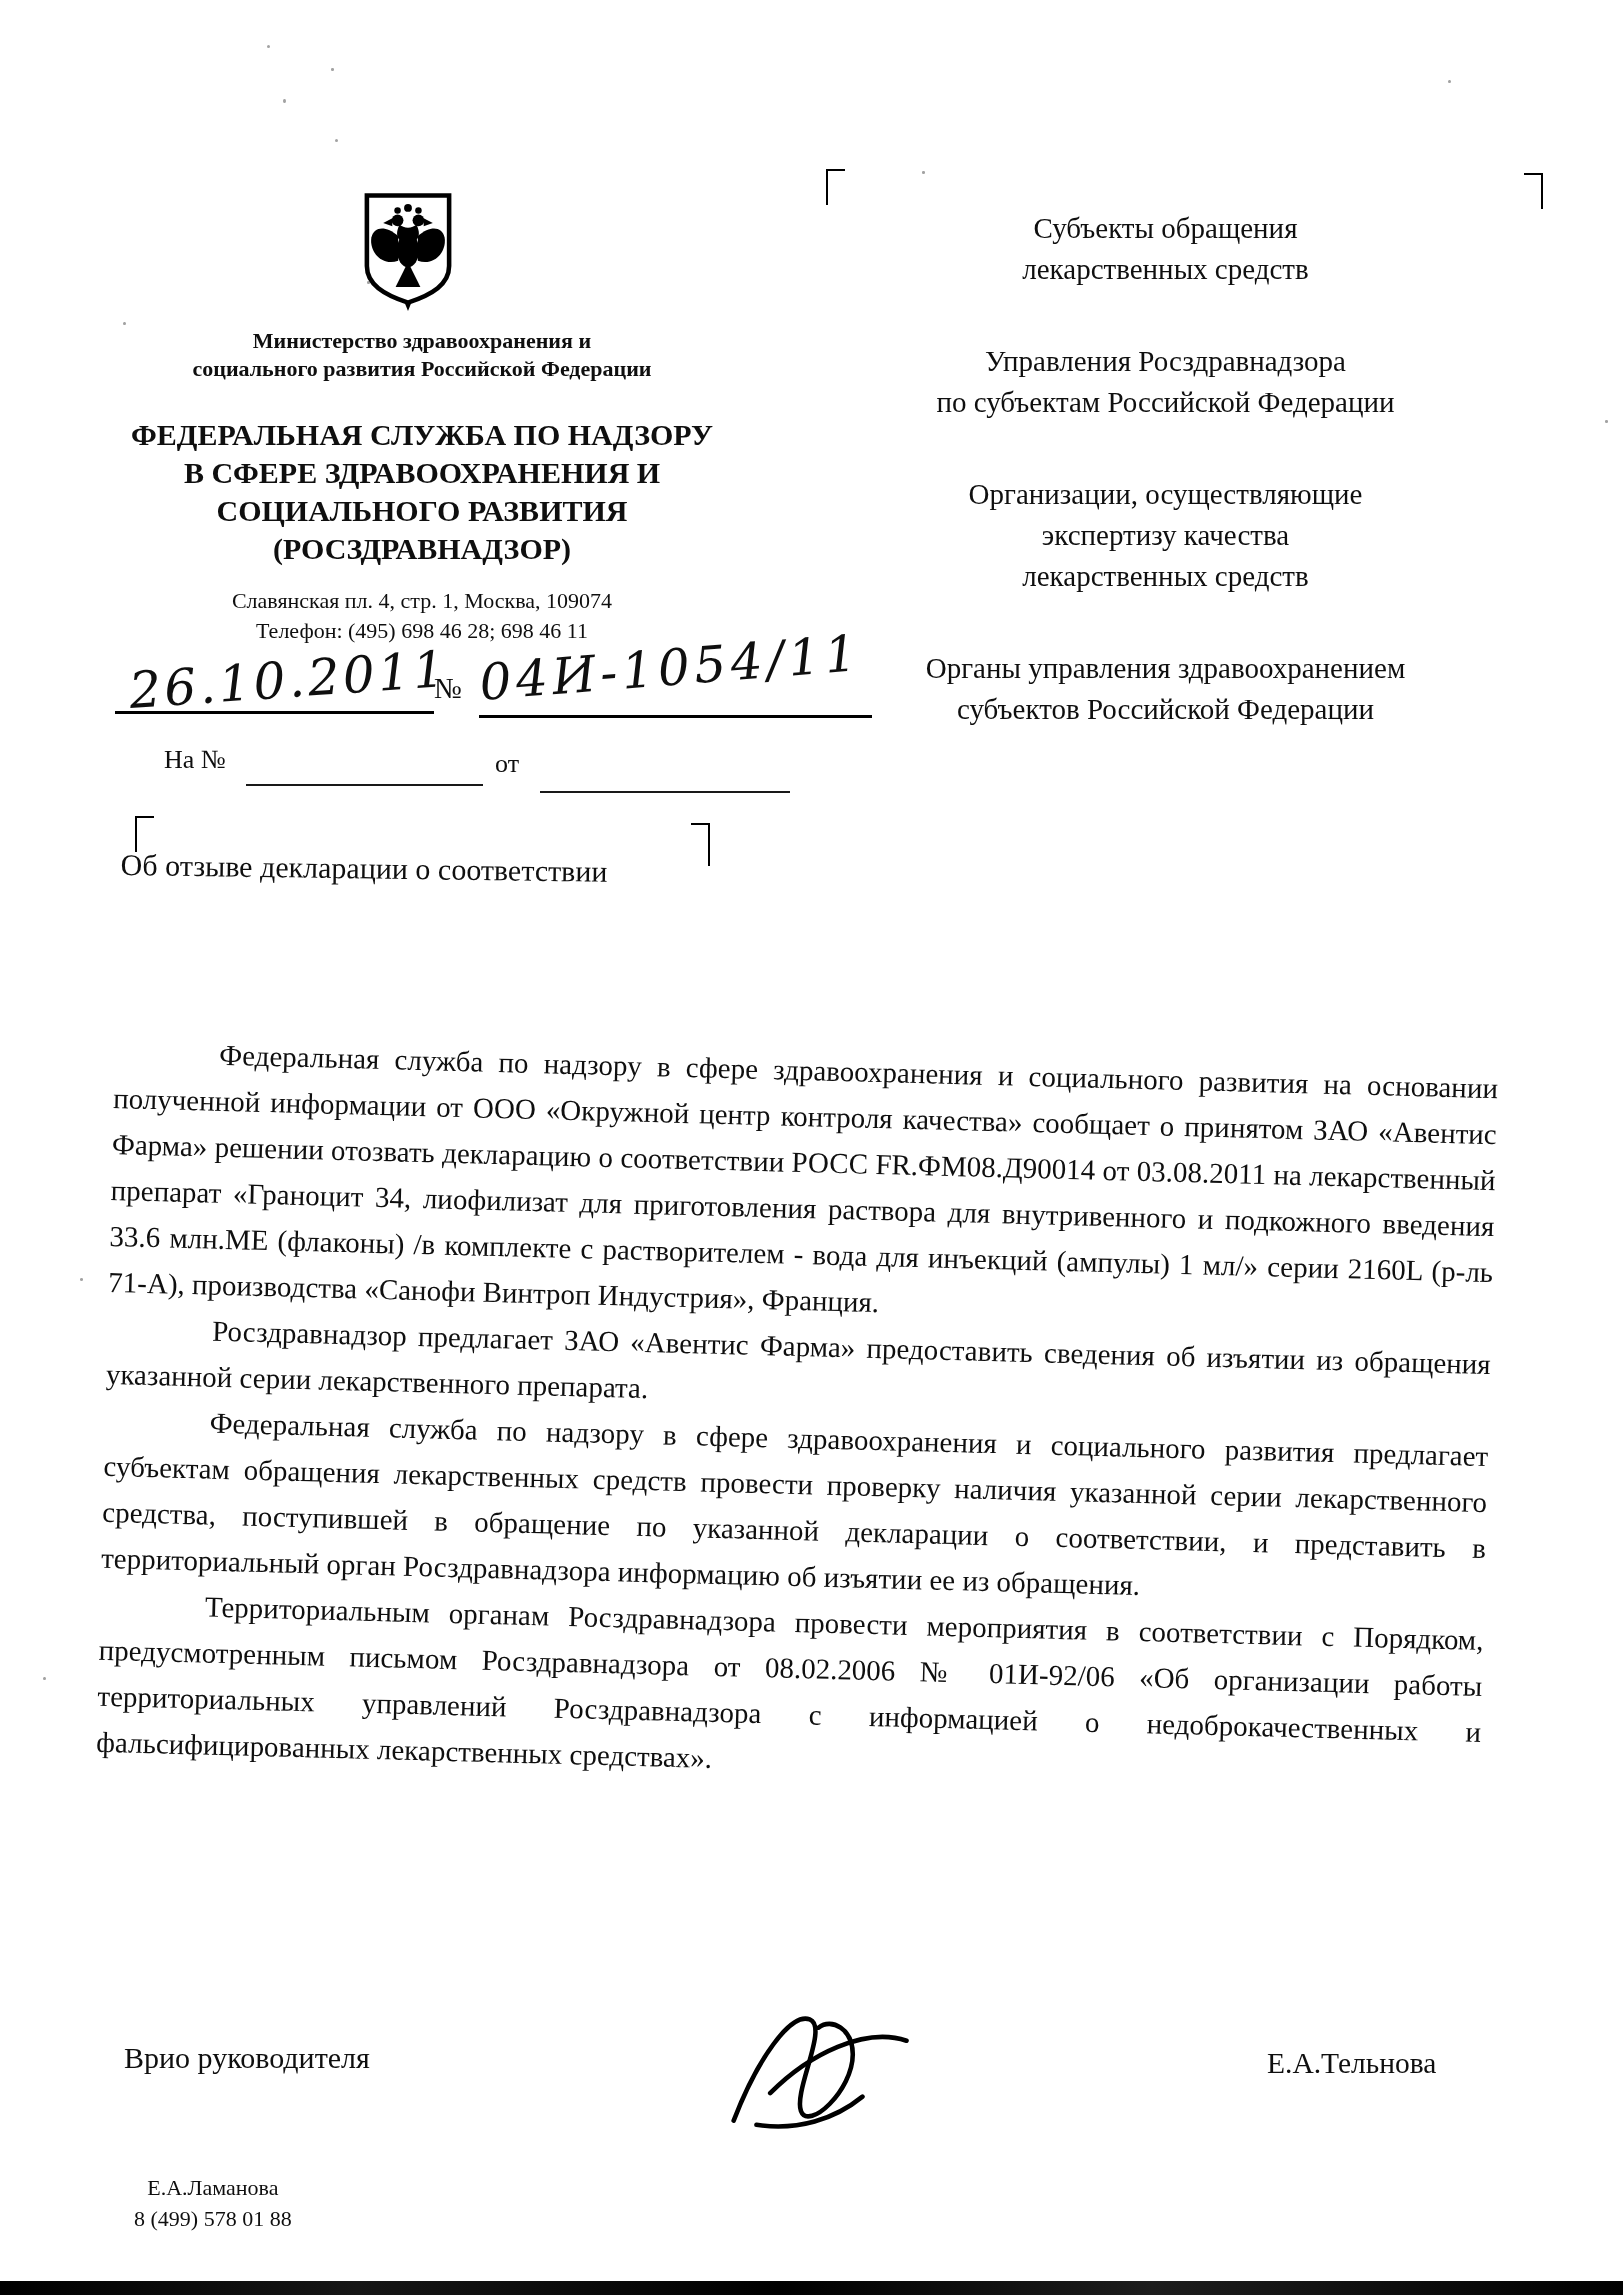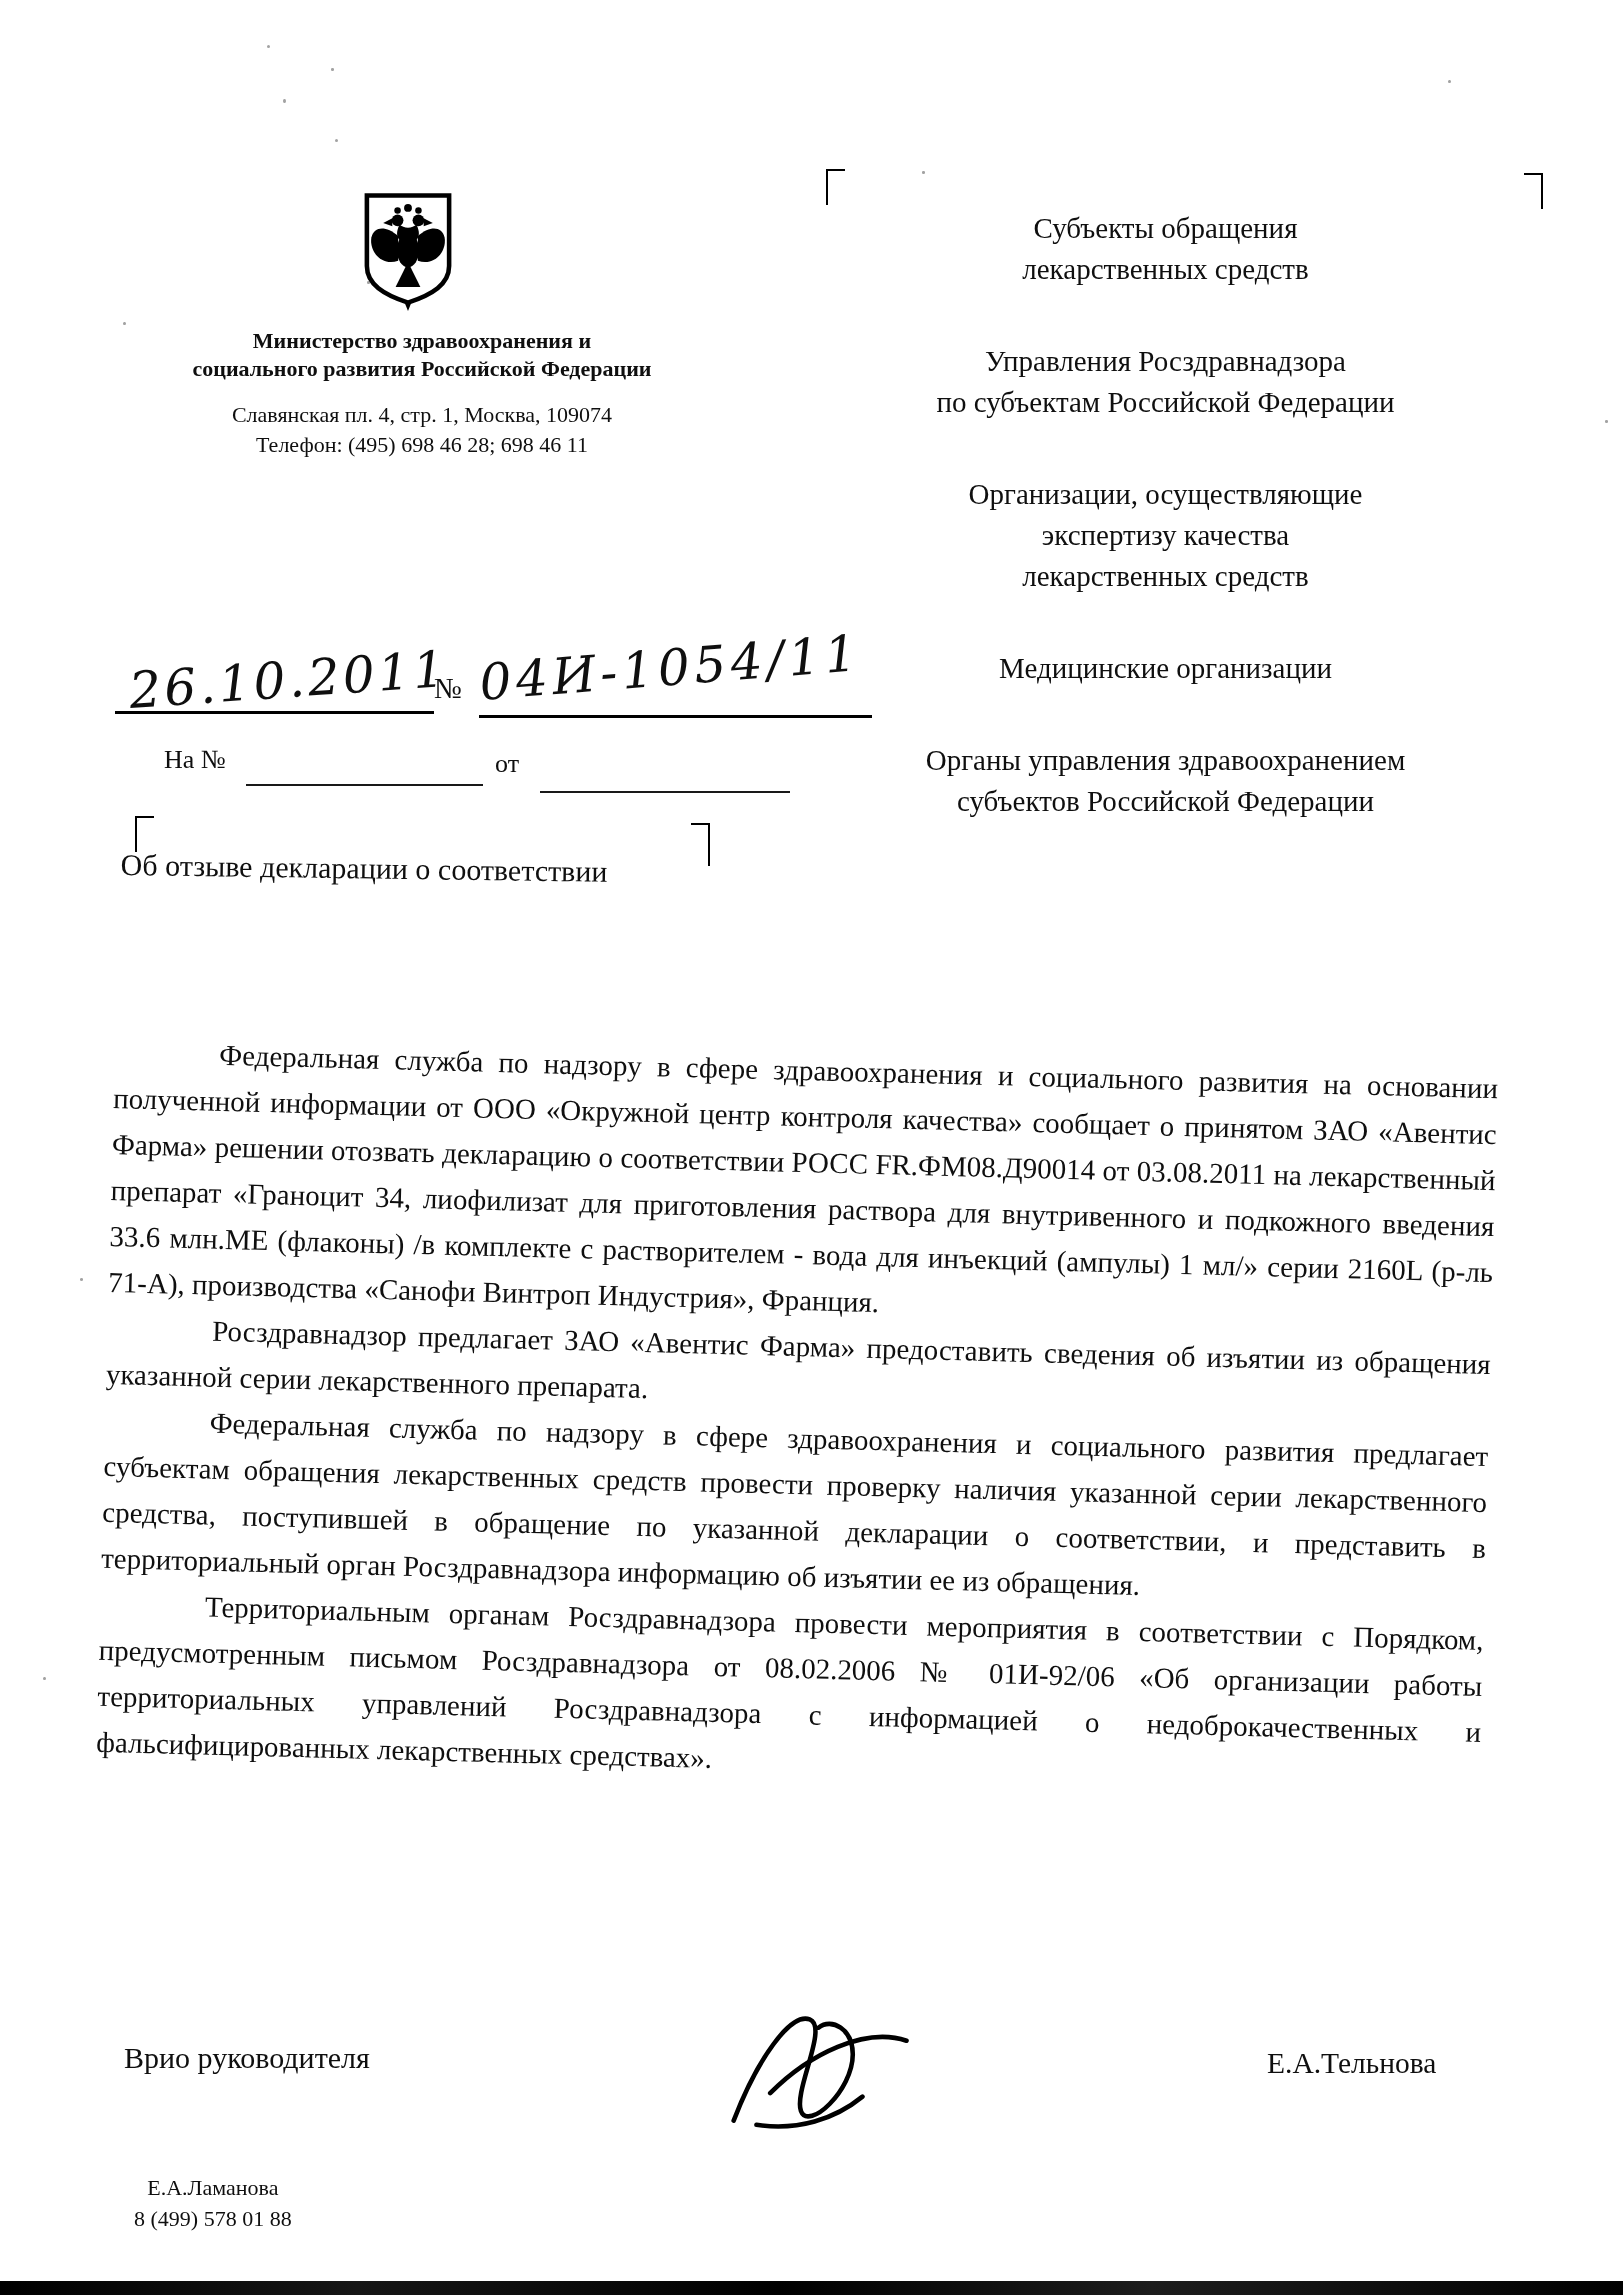--- a/index.html
+++ b/index.html
@@ -103,36 +103,39 @@
       <ellipse cx="75" cy="94" rx="17" ry="26"></ellipse>
       <path d="M60 72 C40 55 23 58 19 74 C15 95 34 119 60 110 Z"></path>
       <path d="M90 72 C110 55 127 58 131 74 C135 95 116 119 90 110 Z"></path>
       <polygon points="75,112 56,150 94,150"></polygon>
     </g>
   </svg>
 
   <div class="sender">
     <div class="ministry pre">Министерство здравоохранения и
 социального развития Российской Федерации</div>
+    <div class="service pre">ФЕДЕРАЛЬНАЯ СЛУЖБА ПО НАДЗОРУ
+В СФЕРЕ ЗДРАВООХРАНЕНИЯ И
+СОЦИАЛЬНОГО РАЗВИТИЯ
+(РОСЗДРАВНАДЗОР)</div>
     <div class="addr">Славянская пл. 4, стр. 1, Москва, 109074</div>
     <div class="phone">Телефон: (495) 698 46 28; 698 46 11</div>
   </div>
 
   <div class="bracket b-tl" style="left:826px;top:169px;"></div>
   <div class="bracket b-tr" style="left:1524px;top:173px;"></div>
 
   <div class="recipients">
     <div class="recipient pre">Субъекты обращения
 лекарственных средств</div>
     <div class="recipient pre">Управления Росздравнадзора
 по субъектам Российской Федерации</div>
     <div class="recipient pre">Организации, осуществляющие
 экспертизу качества
 лекарственных средств</div>
-    <div class="recipient pre">Медицинские организации</div>
     <div class="recipient pre">Органы управления здравоохранением
 субъектов Российской Федерации</div>
   </div>
 
   <div class="ref">
     <span class="hand hand-date">26.10.2011</span>
     <span class="no-sign">№</span>
     <span class="hand hand-number">04И-1054/11</span>
     <div class="uline" style="left:0;top:73px;width:319px;"></div>
     <div class="uline" style="left:364px;top:77px;width:393px;"></div>

